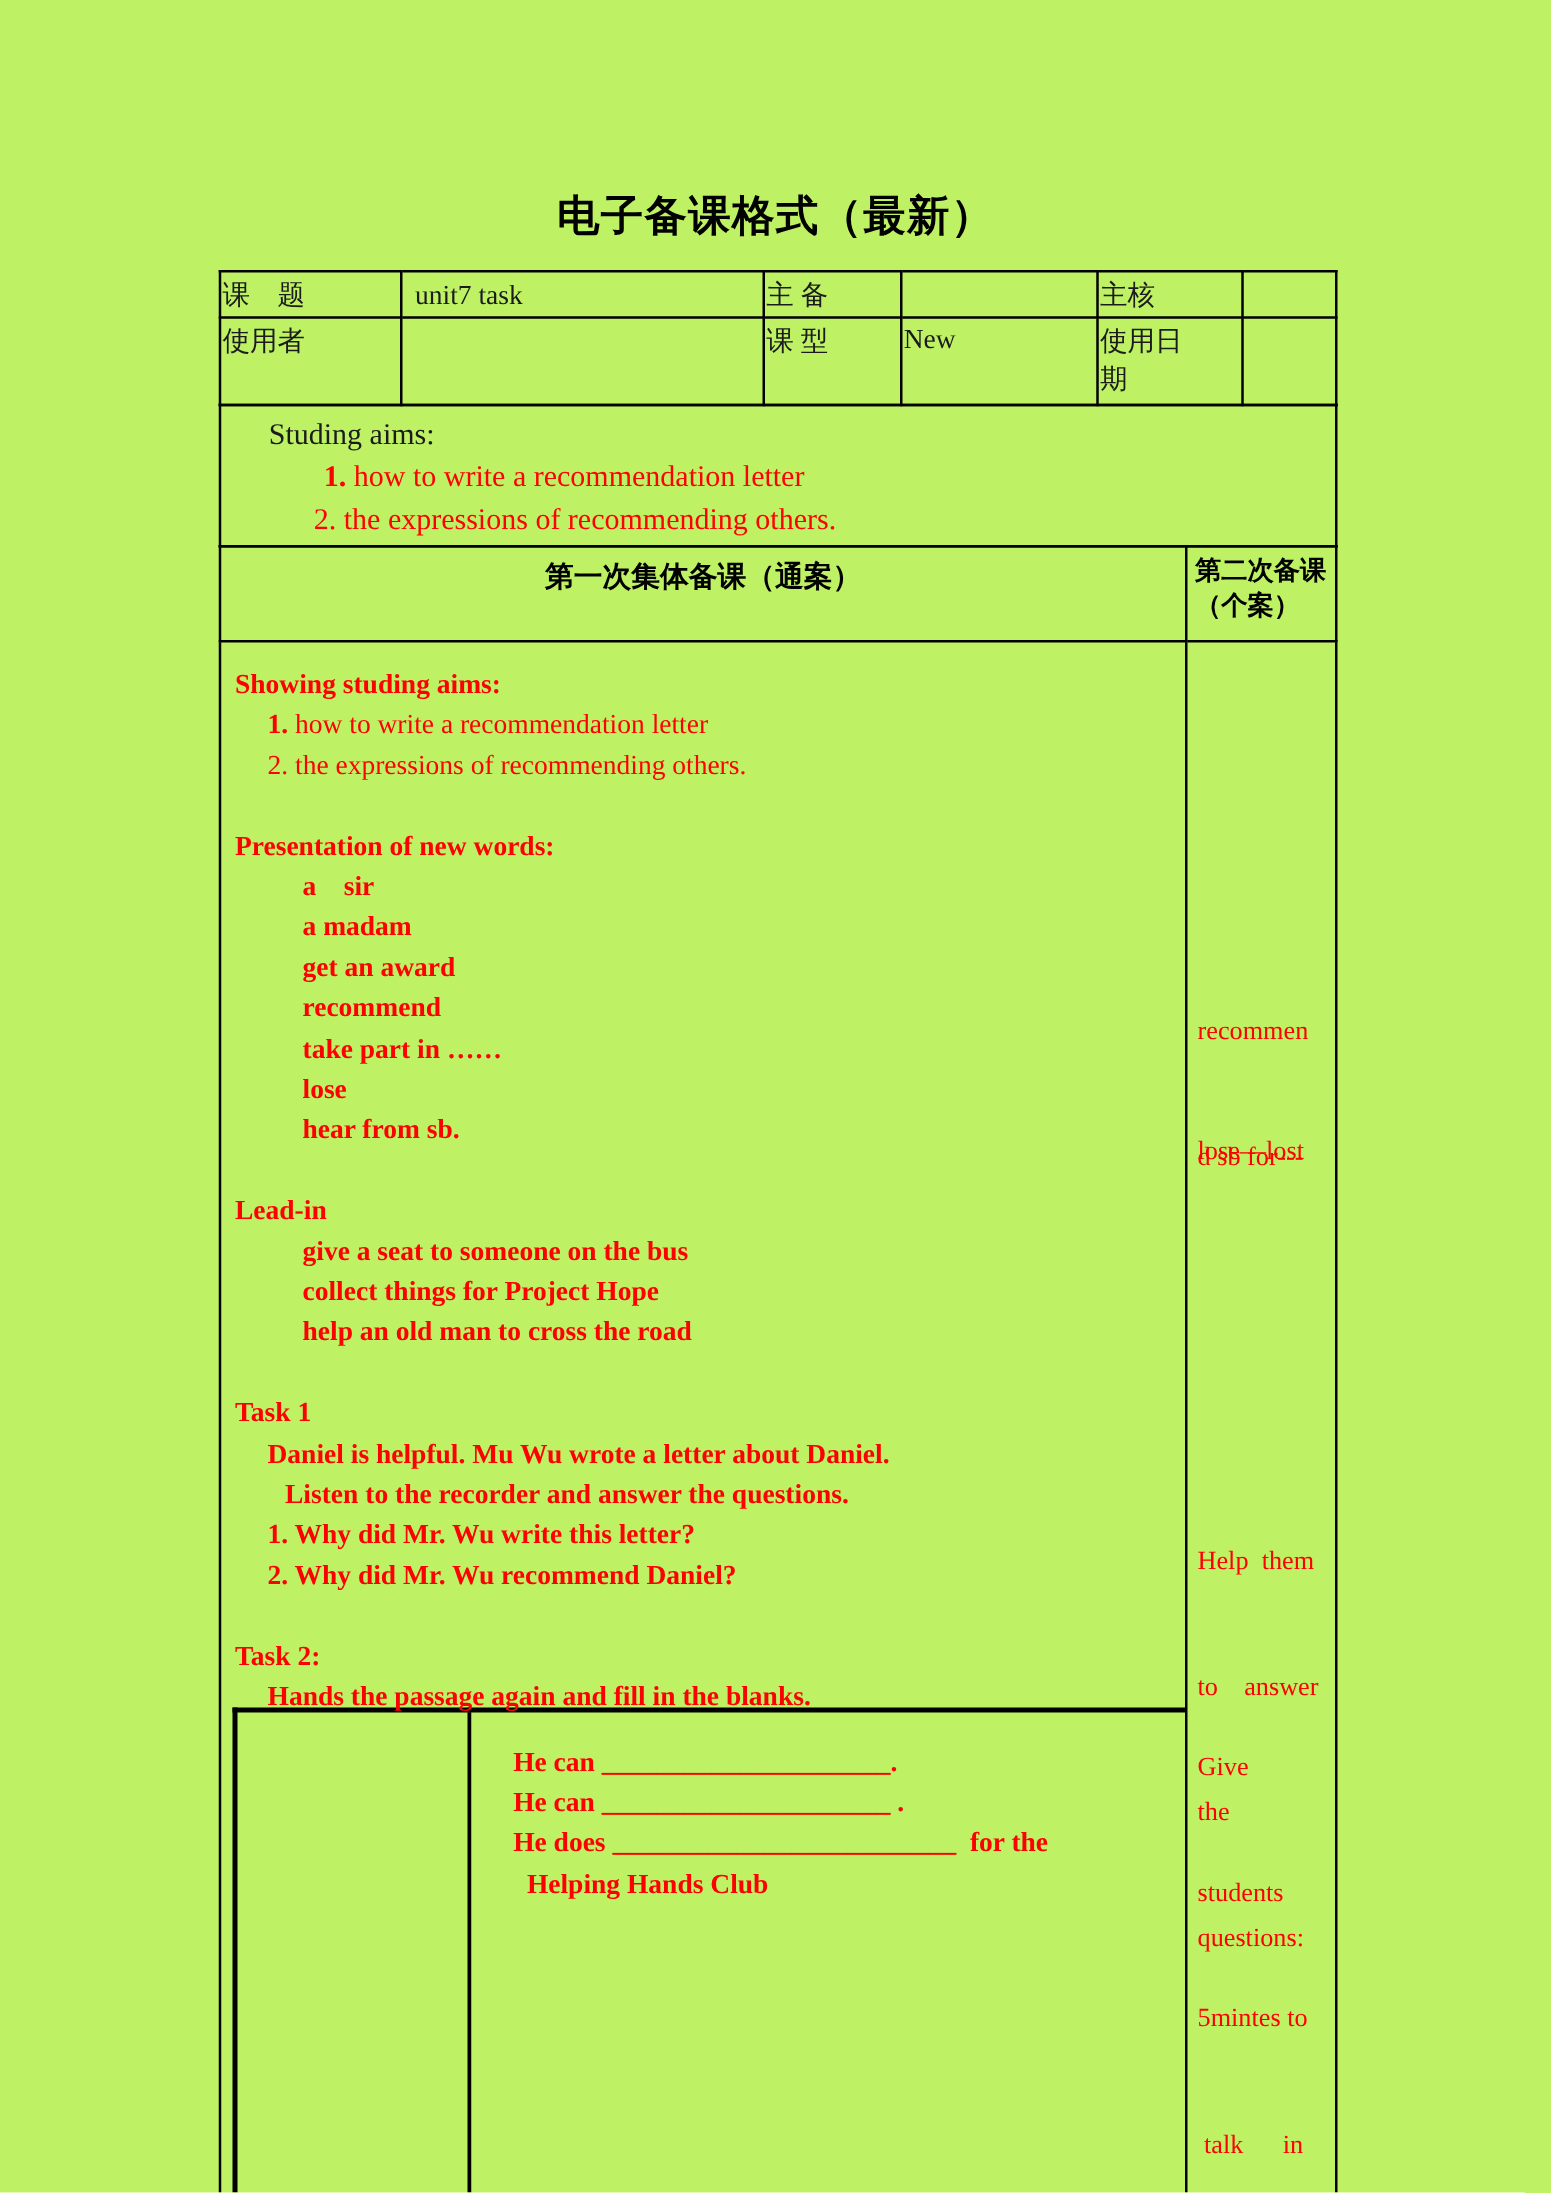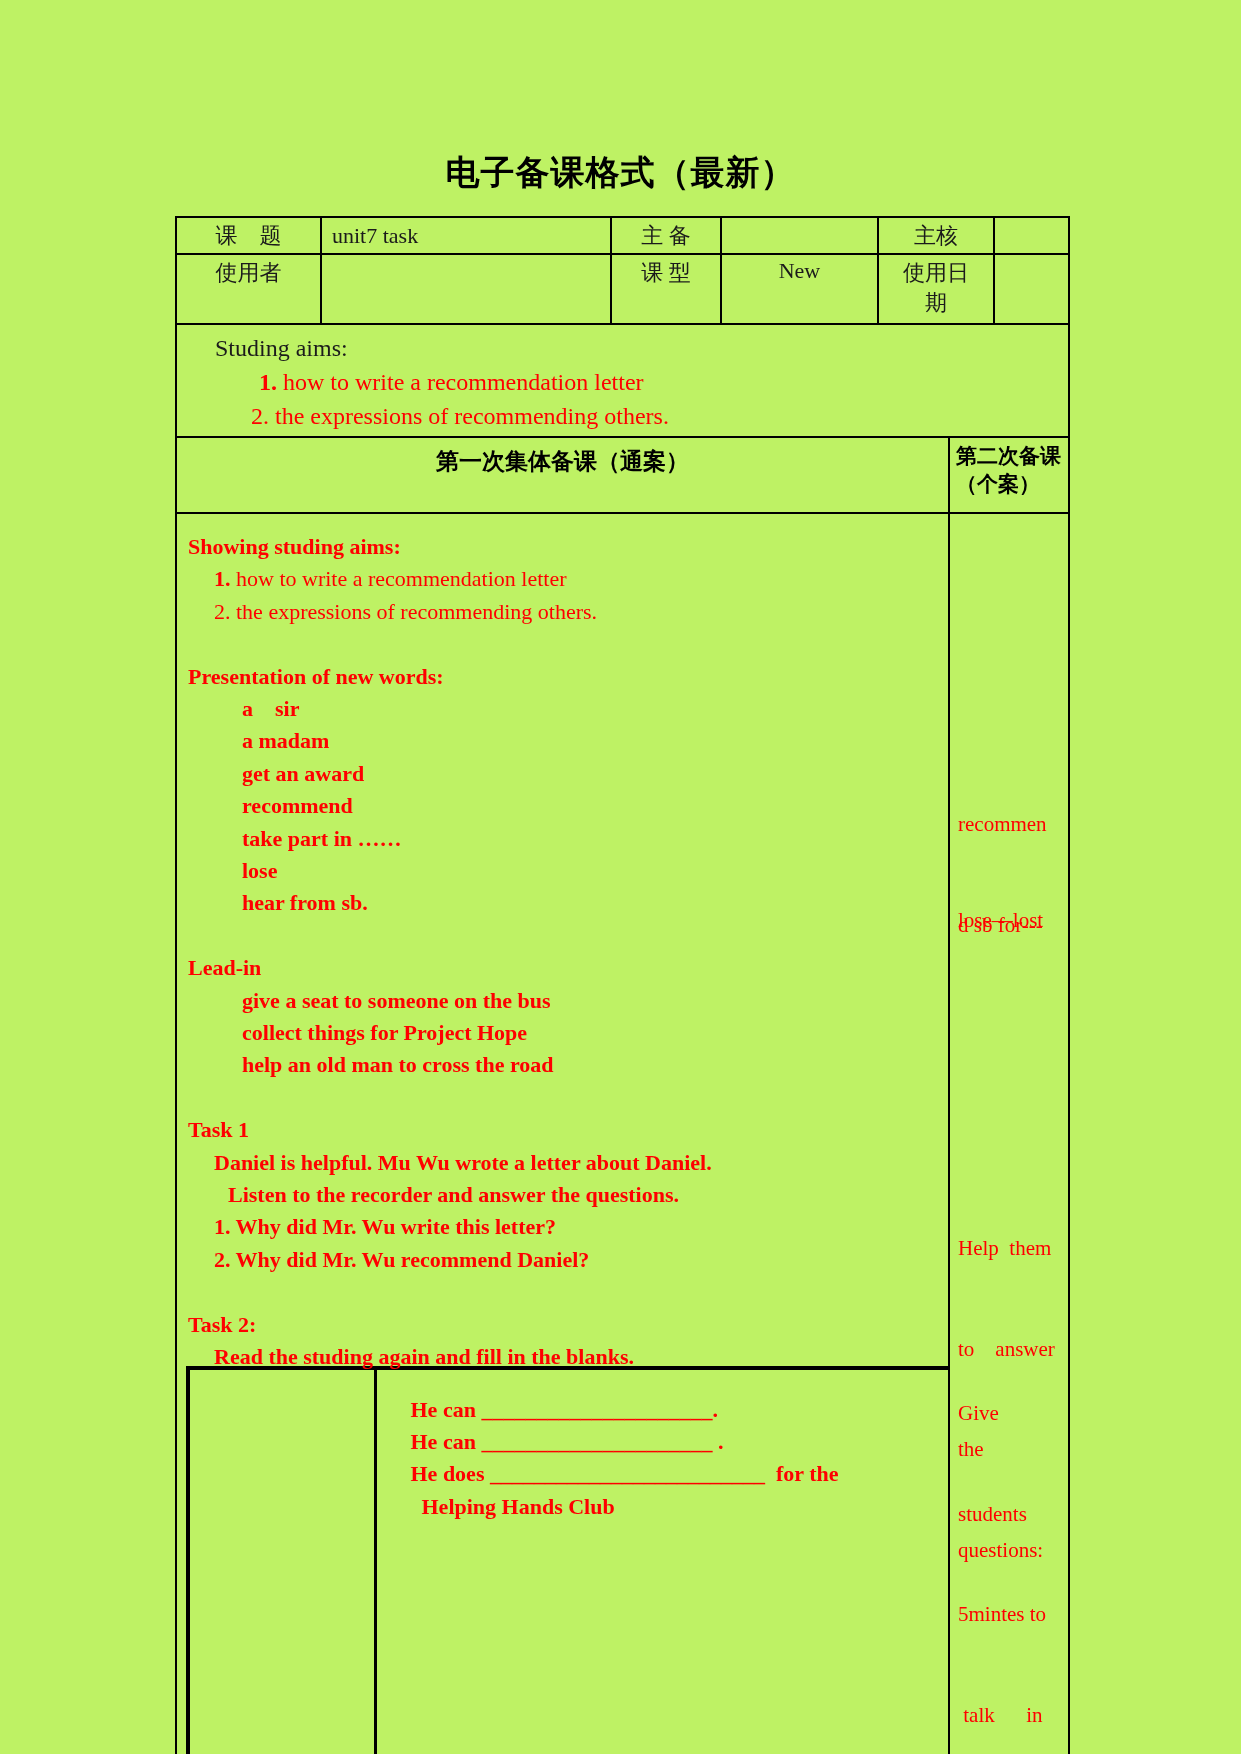--- a/index.html
+++ b/index.html
@@ -9,21 +9,21 @@
   #doc-title{position:absolute;top:150px;left:0;width:1241px;text-align:center;
              font-size:34px;font-weight:700;letter-spacing:1px;color:#000;}
   
   #tables{position:absolute;left:175px;top:216px;width:893px;}
   table{border-collapse:collapse;table-layout:fixed;}
   td{border:2px solid #000;overflow:hidden;}
   .t{width:893px;}
   .tA td{font-size:22px;color:#1b1b1b;}
   .tA .r1 td{height:33px;}
   .tA .r2 td{height:64px;vertical-align:top;padding-top:3px;}
-  .c-center{text-align:center;}
+  .c-center{text-align:left;}
   .c-left{text-align:left;padding-left:10px;font-size:20px;}
   .wrap2{white-space:pre-line;line-height:30px;}
   .tB{margin-top:-2px;}
   .tB td{height:105px;vertical-align:top;padding:6px 0 0 0;}
   .tC{margin-top:-2px;}
   .tC .hdr td{height:65px;vertical-align:top;}
   .hdr-left{text-align:center;font-weight:700;font-size:23px;padding-top:8px;color:#000;}
   .hdr-right{font-weight:700;font-size:21px;line-height:28px;padding:4px 2px 0 6px;color:#000;}
   .tC .body td{height:1105px;vertical-align:top;}
   
@@ -137,21 +137,21 @@
             <div class="ln i2"><span class="pre">collect things for Project Hope</span><span></span></div>
             <div class="ln i2"><span class="pre">help an old man to cross the road</span><span></span></div>
             <div class="ln i0"></div>
             <div class="ln i0"><span class="pre">Task 1</span><span></span></div>
             <div class="ln i1"><span class="pre">Daniel is helpful. Mu Wu wrote a letter about Daniel.</span><span></span></div>
             <div class="ln i1b"><span class="pre">Listen to the recorder and answer the questions.</span><span></span></div>
             <div class="ln i1"><span class="pre">1. Why did Mr. Wu write this letter?</span><span></span></div>
             <div class="ln i1"><span class="pre">2. Why did Mr. Wu recommend Daniel?</span><span></span></div>
             <div class="ln i0"></div>
             <div class="ln i0"><span class="pre">Task 2:</span><span></span></div>
-            <div class="ln i1"><span class="pre">Read the studing again and fill in the blanks.</span><span></span></div>
+            <div class="ln i1"><span class="pre">Hands the passage again and fill in the blanks.</span><span></span></div>
 
             <table class="tInner">
               <colgroup>
                     <col style="width:187px">
                     <col style="width:578px">
                   </colgroup>
               <tbody>
                     <tr>
                 <td class="clever-cell">Clever</td>
                 <td class="fill-cell">

